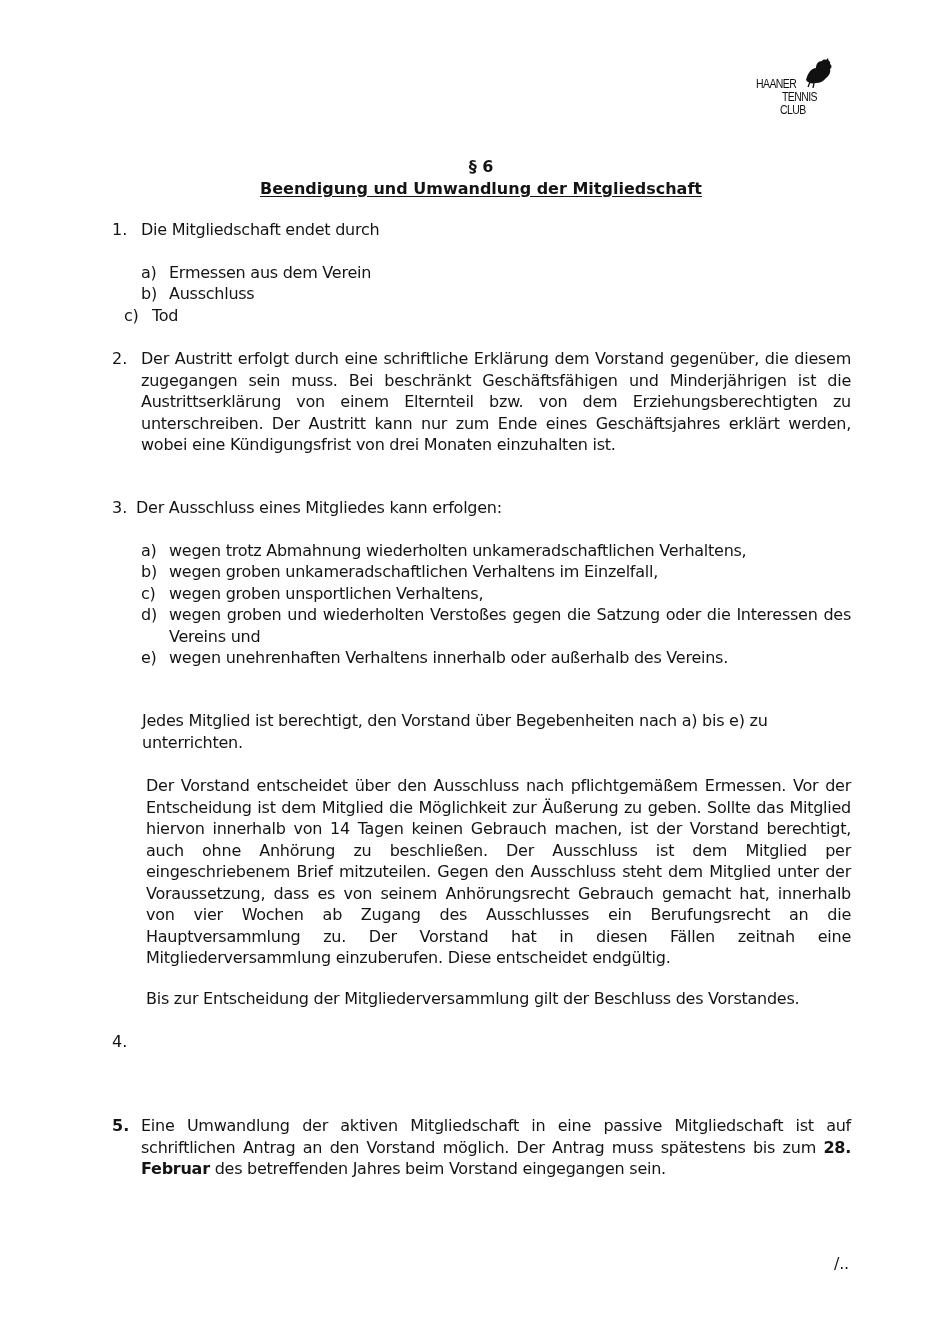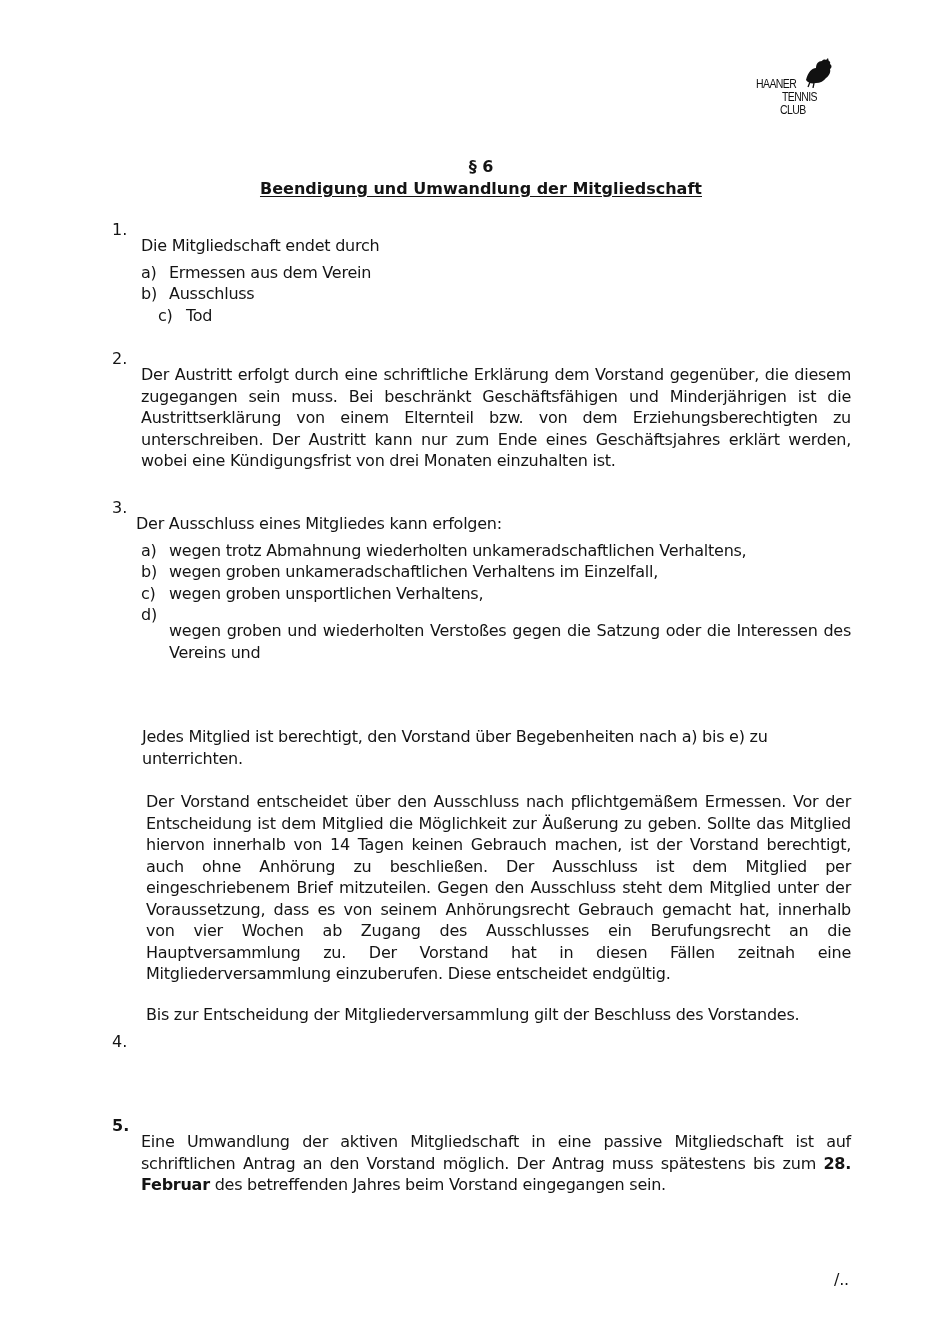--- a/index.html
+++ b/index.html
@@ -18,21 +18,21 @@
   }
   .logo .l1 { left: 4px; top: 20px; }
   .logo .l2 { left: 30px; top: 33px; }
   .logo .l3 { left: 28px; top: 46px; }
   .logo svg { position: absolute; left: 50px; top: 0; }
 
   
   .heading { position: absolute; left: 0; top: 156px; width: 962px; text-align: center; font-weight: bold; font-size: 16px; line-height: 22px; }
   .heading .sub { text-decoration: underline; text-underline-offset: 2px; }
 
-  .t { position: absolute; font-size: 16px; line-height: 21.5px; letter-spacing: -0.25px; margin-top: 16px; }
+  .t { position: absolute; font-size: 16px; line-height: 21.5px; letter-spacing: -0.25px; }
   .num { position: absolute; font-size: 16px; line-height: 21.5px; }
   .just { text-align: justify; text-align-last: left; }
   .bold { font-weight: bold; }
   .row { position: absolute; font-size: 16px; line-height: 21.5px; letter-spacing: -0.25px; white-space: nowrap; }
   .row .lbl { display: inline-block; width: 28px; }
 </style>
 </head>
 <body>
 
 <div class="page">
@@ -50,32 +50,33 @@
 
   <div class="heading">
     <div>§ 6</div>
     <div class="sub">Beendigung und Umwandlung der Mitgliedschaft</div>
   </div>
 
   <div class="num" style="left:112px; top:219px;">1.</div>
   <div class="t" style="left:141px; top:219px;">Die Mitgliedschaft endet durch</div>
   <div class="row" style="left:141px; top:262px;"><span class="lbl">a)</span><span>Ermessen aus dem Verein</span></div>
   <div class="row" style="left:141px; top:283px;"><span class="lbl">b)</span><span>Ausschluss</span></div>
-  <div class="row" style="left:158px; top:305px;"><span class="lbl">c)</span><span>Tod</span></div>
+  <div class="row" style="left:124px; top:305px;"><span class="lbl">c)</span><span>Tod</span></div>
 
   <div class="num" style="left:112px; top:348px;">2.</div>
   <div class="t just" style="left:141px; top:348px; width:710px;">Der Austritt erfolgt durch eine schriftliche Erklärung dem Vorstand gegenüber, die diesem zugegangen sein muss. Bei beschränkt Geschäftsfähigen und Minderjährigen ist die Austrittserklärung von einem Elternteil bzw. von dem Erziehungsberechtigten zu unterschreiben. Der Austritt kann nur zum Ende eines Geschäftsjahres erklärt werden, wobei eine Kündigungsfrist von drei Monaten einzuhalten ist.</div>
 
   <div class="num" style="left:112px; top:497px;">3.</div>
   <div class="t" style="left:136px; top:497px;">Der Ausschluss eines Mitgliedes kann erfolgen:</div>
   <div class="row" style="left:141px; top:540px;"><span class="lbl">a)</span><span>wegen trotz Abmahnung wiederholten unkameradschaftlichen Verhaltens,</span></div>
   <div class="row" style="left:141px; top:561px;"><span class="lbl">b)</span><span>wegen groben unkameradschaftlichen Verhaltens im Einzelfall,</span></div>
   <div class="row" style="left:141px; top:583px;"><span class="lbl">c)</span><span>wegen groben unsportlichen Verhaltens,</span></div>
   <div class="num" style="left:141px; top:604px; letter-spacing:-0.25px;">d)</div>
   <div class="t just" style="left:169px; top:604px; width:682px;">wegen groben und wiederholten Verstoßes gegen die Satzung oder die Interessen des Vereins und</div>
+  <div class="row" style="left:141px; top:647px;"><span class="lbl">e)</span><span>wegen unehrenhaften Verhaltens innerhalb oder außerhalb des Vereins.</span></div>
 
   <div class="t" style="left:142px; top:710px; width:700px;">Jedes Mitglied ist berechtigt, den Vorstand über Begebenheiten nach a) bis e) zu unterrichten.</div>
   <div class="t just" style="left:146px; top:775px; width:705px;">Der Vorstand entscheidet über den Ausschluss  nach pflichtgemäßem Ermessen. Vor der Entscheidung ist dem Mitglied die Möglichkeit zur Äußerung zu geben. Sollte das Mitglied hiervon innerhalb von 14 Tagen keinen Gebrauch machen, ist der Vorstand berechtigt, auch ohne Anhörung zu beschließen. Der Ausschluss ist dem Mitglied per eingeschriebenem Brief mitzuteilen. Gegen den Ausschluss steht dem Mitglied unter der Voraussetzung, dass es von seinem Anhörungsrecht Gebrauch gemacht hat, innerhalb von vier Wochen ab Zugang des Ausschlusses ein Berufungsrecht an die Hauptversammlung zu. Der Vorstand hat in diesen Fällen zeitnah eine Mitgliederversammlung einzuberufen. Diese entscheidet endgültig.</div>
   <div class="t" style="left:146px; top:988px;">Bis zur Entscheidung der Mitgliederversammlung gilt der Beschluss des Vorstandes.</div>
 
   <div class="num" style="left:112px; top:1031px;">4.</div>
 
   <div class="num bold" style="left:112px; top:1115px;">5.</div>
   <div class="t just" style="left:141px; top:1115px; width:710px;"><span>Eine Umwandlung der aktiven Mitgliedschaft in eine passive Mitgliedschaft ist auf schriftlichen Antrag an den Vorstand möglich. Der Antrag muss spätestens bis zum </span><span class="bold">28. Februar</span><span> des betreffenden Jahres beim Vorstand eingegangen sein.</span></div>
 

